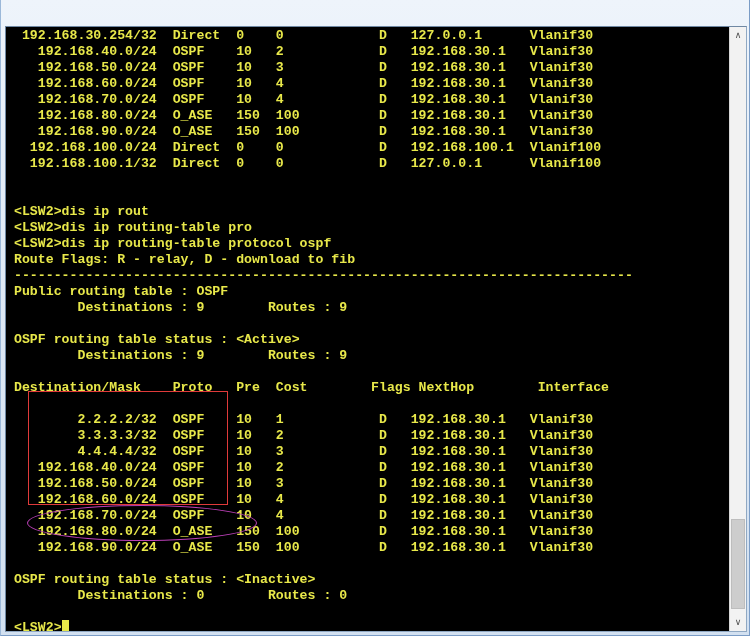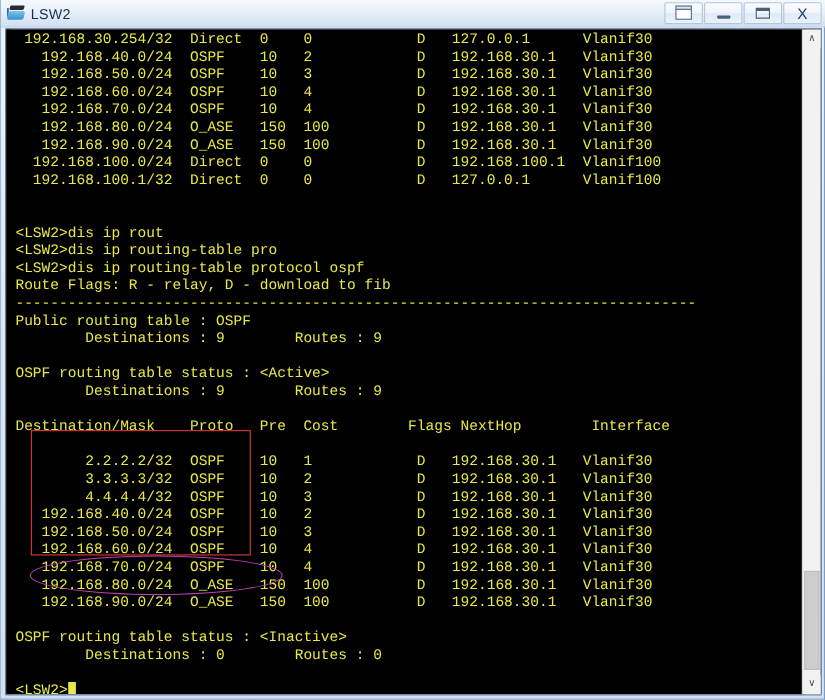--- a/index.html
+++ b/index.html
@@ -132,21 +132,21 @@
     top: 1px;
     width: 716px;
     color: #e8e84a;
     font-family: "Liberation Mono", "DejaVu Sans Mono", monospace;
     font-size: 13.2px;
     line-height: 16px;
     white-space: pre;
     letter-spacing: 0.02px;
     -webkit-font-smoothing: none;
   }
-  .tline { height: 16px; }
+  .tline { height: 16px; font-weight: bold; }
 
   
   #annot-layer {
     position: absolute;
     left: 0; top: 0;
     width: 723px; height: 604px;
     pointer-events: none;
   }
   #red-box {
     position: absolute;
@@ -232,46 +232,20 @@
     border-left: 2px solid #1d6fae;
     border-bottom: 2px solid #1d6fae;
     border-radius: 0 0 0 3px;
   }
 </style>
 </head>
 <body>
 
 <div id="window">
 
-  <div id="titlebar">
-    <div id="app-icon">
-      <div class="ic-arrow"></div>
-      <div class="ic-top"></div>
-      <div class="ic-body"></div>
-    </div>
-    <div id="title-text">LSW2</div>
-
-    <div id="win-buttons">
-      <div class="win-btn">
-        <div class="glyph-restore-wrap">
-          <div class="glyph-restore-top"></div>
-          <div class="glyph-restore-body"></div>
-        </div>
-      </div>
-      <div class="win-btn">
-        <div class="glyph-min"></div>
-      </div>
-      <div class="win-btn">
-        <div class="glyph-max"></div>
-      </div>
-      <div class="win-btn">
-        <span class="win-btn-label">X</span>
-      </div>
-    </div>
-  </div>
 
   <div id="term-frame">
     <div id="term-inner">
 
       <div id="term-text"><div class="tline"> 192.168.30.254/32  Direct  0    0            D   127.0.0.1      Vlanif30</div><div class="tline">   192.168.40.0/24  OSPF    10   2            D   192.168.30.1   Vlanif30</div><div class="tline">   192.168.50.0/24  OSPF    10   3            D   192.168.30.1   Vlanif30</div><div class="tline">   192.168.60.0/24  OSPF    10   4            D   192.168.30.1   Vlanif30</div><div class="tline">   192.168.70.0/24  OSPF    10   4            D   192.168.30.1   Vlanif30</div><div class="tline">   192.168.80.0/24  O_ASE   150  100          D   192.168.30.1   Vlanif30</div><div class="tline">   192.168.90.0/24  O_ASE   150  100          D   192.168.30.1   Vlanif30</div><div class="tline">  192.168.100.0/24  Direct  0    0            D   192.168.100.1  Vlanif100</div><div class="tline">  192.168.100.1/32  Direct  0    0            D   127.0.0.1      Vlanif100</div><div class="tline">&nbsp;</div><div class="tline">&nbsp;</div><div class="tline">&lt;LSW2&gt;dis ip rout</div><div class="tline">&lt;LSW2&gt;dis ip routing-table pro</div><div class="tline">&lt;LSW2&gt;dis ip routing-table protocol ospf</div><div class="tline">Route Flags: R - relay, D - download to fib</div><div class="tline">------------------------------------------------------------------------------</div><div class="tline">Public routing table : OSPF</div><div class="tline">        Destinations : 9        Routes : 9</div><div class="tline">&nbsp;</div><div class="tline">OSPF routing table status : &lt;Active&gt;</div><div class="tline">        Destinations : 9        Routes : 9</div><div class="tline">&nbsp;</div><div class="tline">Destination/Mask    Proto   Pre  Cost        Flags NextHop        Interface</div><div class="tline">&nbsp;</div><div class="tline">        2.2.2.2/32  OSPF    10   1            D   192.168.30.1   Vlanif30</div><div class="tline">        3.3.3.3/32  OSPF    10   2            D   192.168.30.1   Vlanif30</div><div class="tline">        4.4.4.4/32  OSPF    10   3            D   192.168.30.1   Vlanif30</div><div class="tline">   192.168.40.0/24  OSPF    10   2            D   192.168.30.1   Vlanif30</div><div class="tline">   192.168.50.0/24  OSPF    10   3            D   192.168.30.1   Vlanif30</div><div class="tline">   192.168.60.0/24  OSPF    10   4            D   192.168.30.1   Vlanif30</div><div class="tline">   192.168.70.0/24  OSPF    10   4            D   192.168.30.1   Vlanif30</div><div class="tline">   192.168.80.0/24  O_ASE   150  100          D   192.168.30.1   Vlanif30</div><div class="tline">   192.168.90.0/24  O_ASE   150  100          D   192.168.30.1   Vlanif30</div><div class="tline">&nbsp;</div><div class="tline">OSPF routing table status : &lt;Inactive&gt;</div><div class="tline">        Destinations : 0        Routes : 0</div><div class="tline">&nbsp;</div><div class="tline">&lt;LSW2&gt;<span style="display: inline-block; width: 7px; height: 13px; background: rgb(232, 232, 74); vertical-align: -2px;"></span></div></div>
 
       <div id="annot-layer">
         <div id="red-box"></div>
         <div id="purple-ellipse"></div>
       </div>

